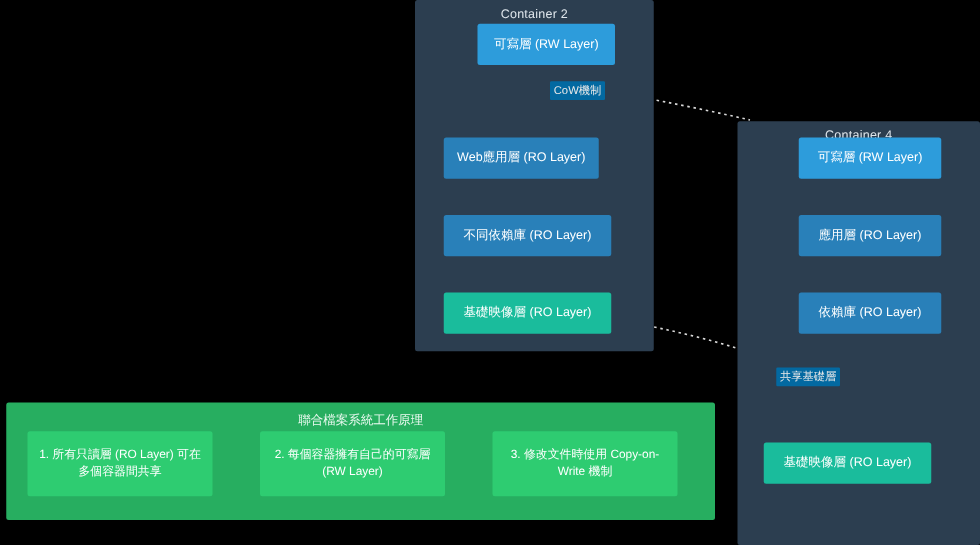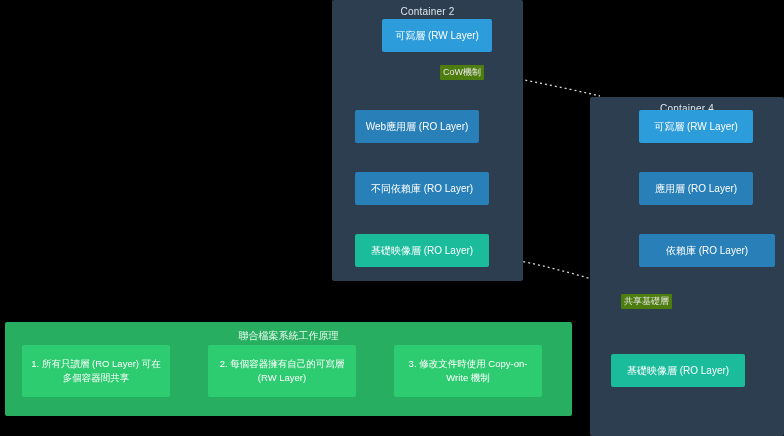--- a/index.html
+++ b/index.html
@@ -44,21 +44,21 @@
 
   
   #c2-rw   {left:382px;top:19px; width:110px;height:33px;}
   #c2-web  {left:355px;top:110px;width:124px;height:33px;}
   #c2-dep  {left:355px;top:172px;width:134px;height:33px;}
   #c2-base {left:355px;top:234px;width:134px;height:33px;}
 
   
   #c1-rw   {left:639px;top:110px;width:114px;height:33px;}
   #c1-app  {left:639px;top:172px;width:114px;height:33px;}
-  #c1-dep  {left:639px;top:234px;width:136px;height:33px;}
+  #c1-dep  {left:639px;top:234px;width:114px;height:33px;}
   #c1-base {left:611px;top:354px;width:134px;height:33px;}
 
   
   #principles{
     position:absolute;left:5px;top:322px;width:567px;height:94px;
     background:#27ae60;border-radius:2px;
   }
   #principles-title{
     position:absolute;left:0;right:0;top:7px;text-align:center;
     font-size:10px;color:#eafaf0;
@@ -72,21 +72,21 @@
   }
   #p-card-0{left:22px;}
   #p-card-1{left:208px;}
   #p-card-2{left:394px;}
 
   
   .edge-label{
     position:absolute;
     font-size:9px;
     color:#e8e8e8;
-    background:#4d7c0f;
+    background:#0369a1;
     padding:1px 3px;
     border-radius:1px;
     white-space:nowrap;
   }
   #label-cow{left:440px;top:65px;}
   #label-shared{left:621px;top:294px;}
 
   svg.wires{position:absolute;left:0;top:0;width:784px;height:436px;pointer-events:none;}
 </style>
 </head>

